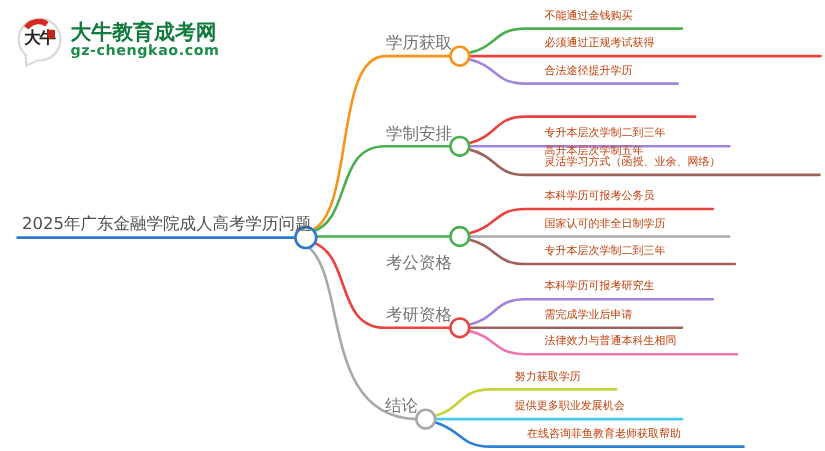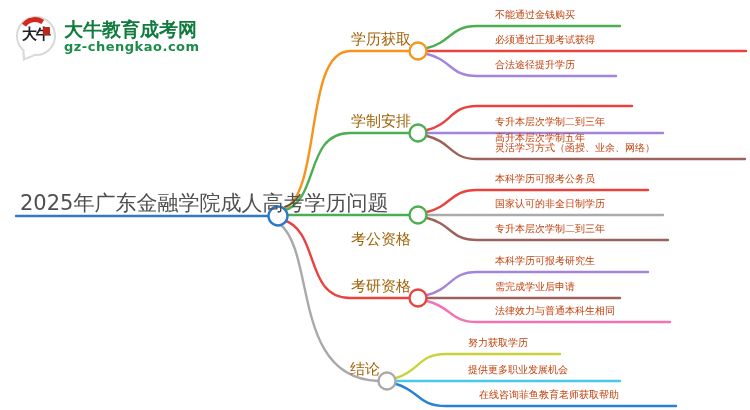--- a/index.html
+++ b/index.html
@@ -5,24 +5,24 @@
   html,body{margin:0;padding:0;background:#ffffff;}
   .stage{
     position:relative;width:750px;height:410px;overflow:hidden;background:#ffffff;
     font-family:"DejaVu Sans","Liberation Sans",sans-serif;
   }
   svg.wires{position:absolute;left:0;top:0;}
   .lbl{
     position:absolute;font-size:10px;line-height:18px;color:#c2410c;
     white-space:nowrap;letter-spacing:0px;
   }
-  .plbl{font-size:15px;line-height:20px;color:#a16207;}
+  .plbl{font-size:15px;line-height:20px;color:#737373;}
   .root-lbl{
     position:absolute;left:20px;top:193px;width:246px;text-align:center;
-    font-size:21px;line-height:20px;color:#4f4f4f;white-space:nowrap;
+    font-size:15px;line-height:20px;color:#4f4f4f;white-space:nowrap;
   }
   
   .logo{position:absolute;left:16px;top:16px;display:flex;align-items:center;gap:8px;}
   .logo-icon{
     position:relative;width:40px;height:40px;border-radius:50%;
     background:#ffffff;border:2px solid #d9d9d9;box-sizing:border-box;
   }
   .logo-arc{
     position:absolute;top:-1px;left:1px;width:32px;height:32px;border-radius:50%;
     border:5px solid transparent;border-top-color:#d5281e;transform:rotate(-10deg);

